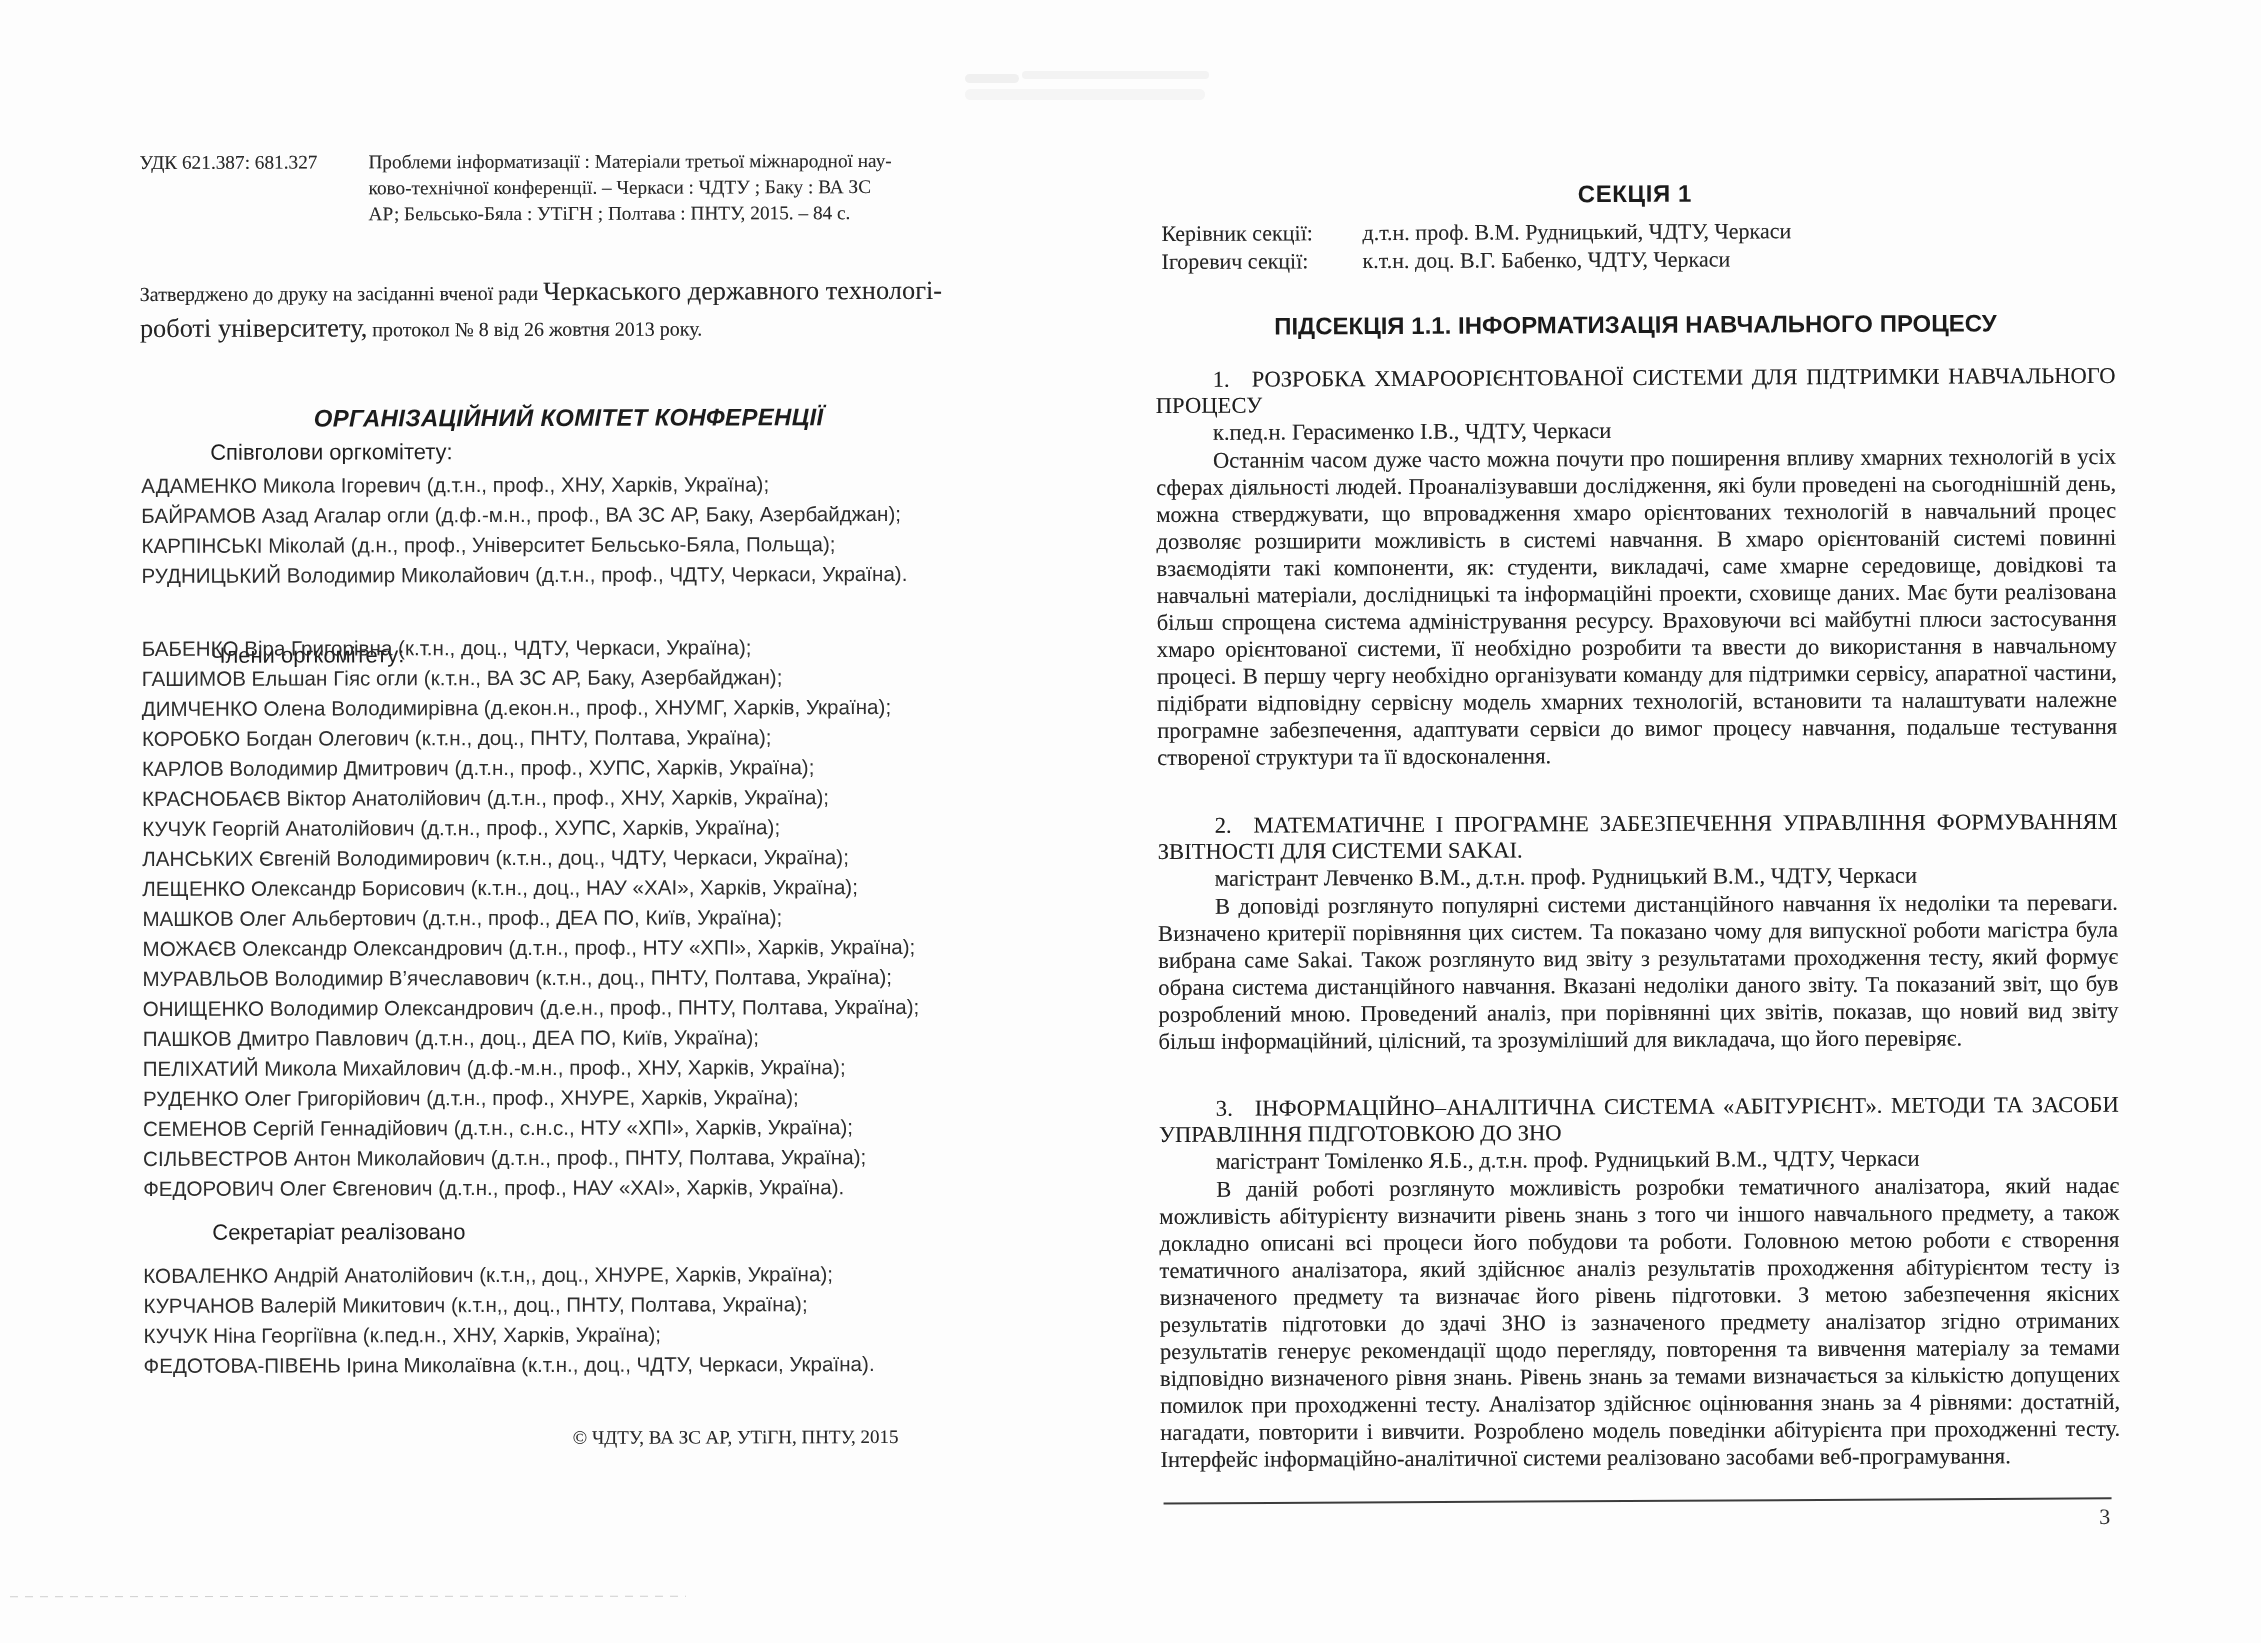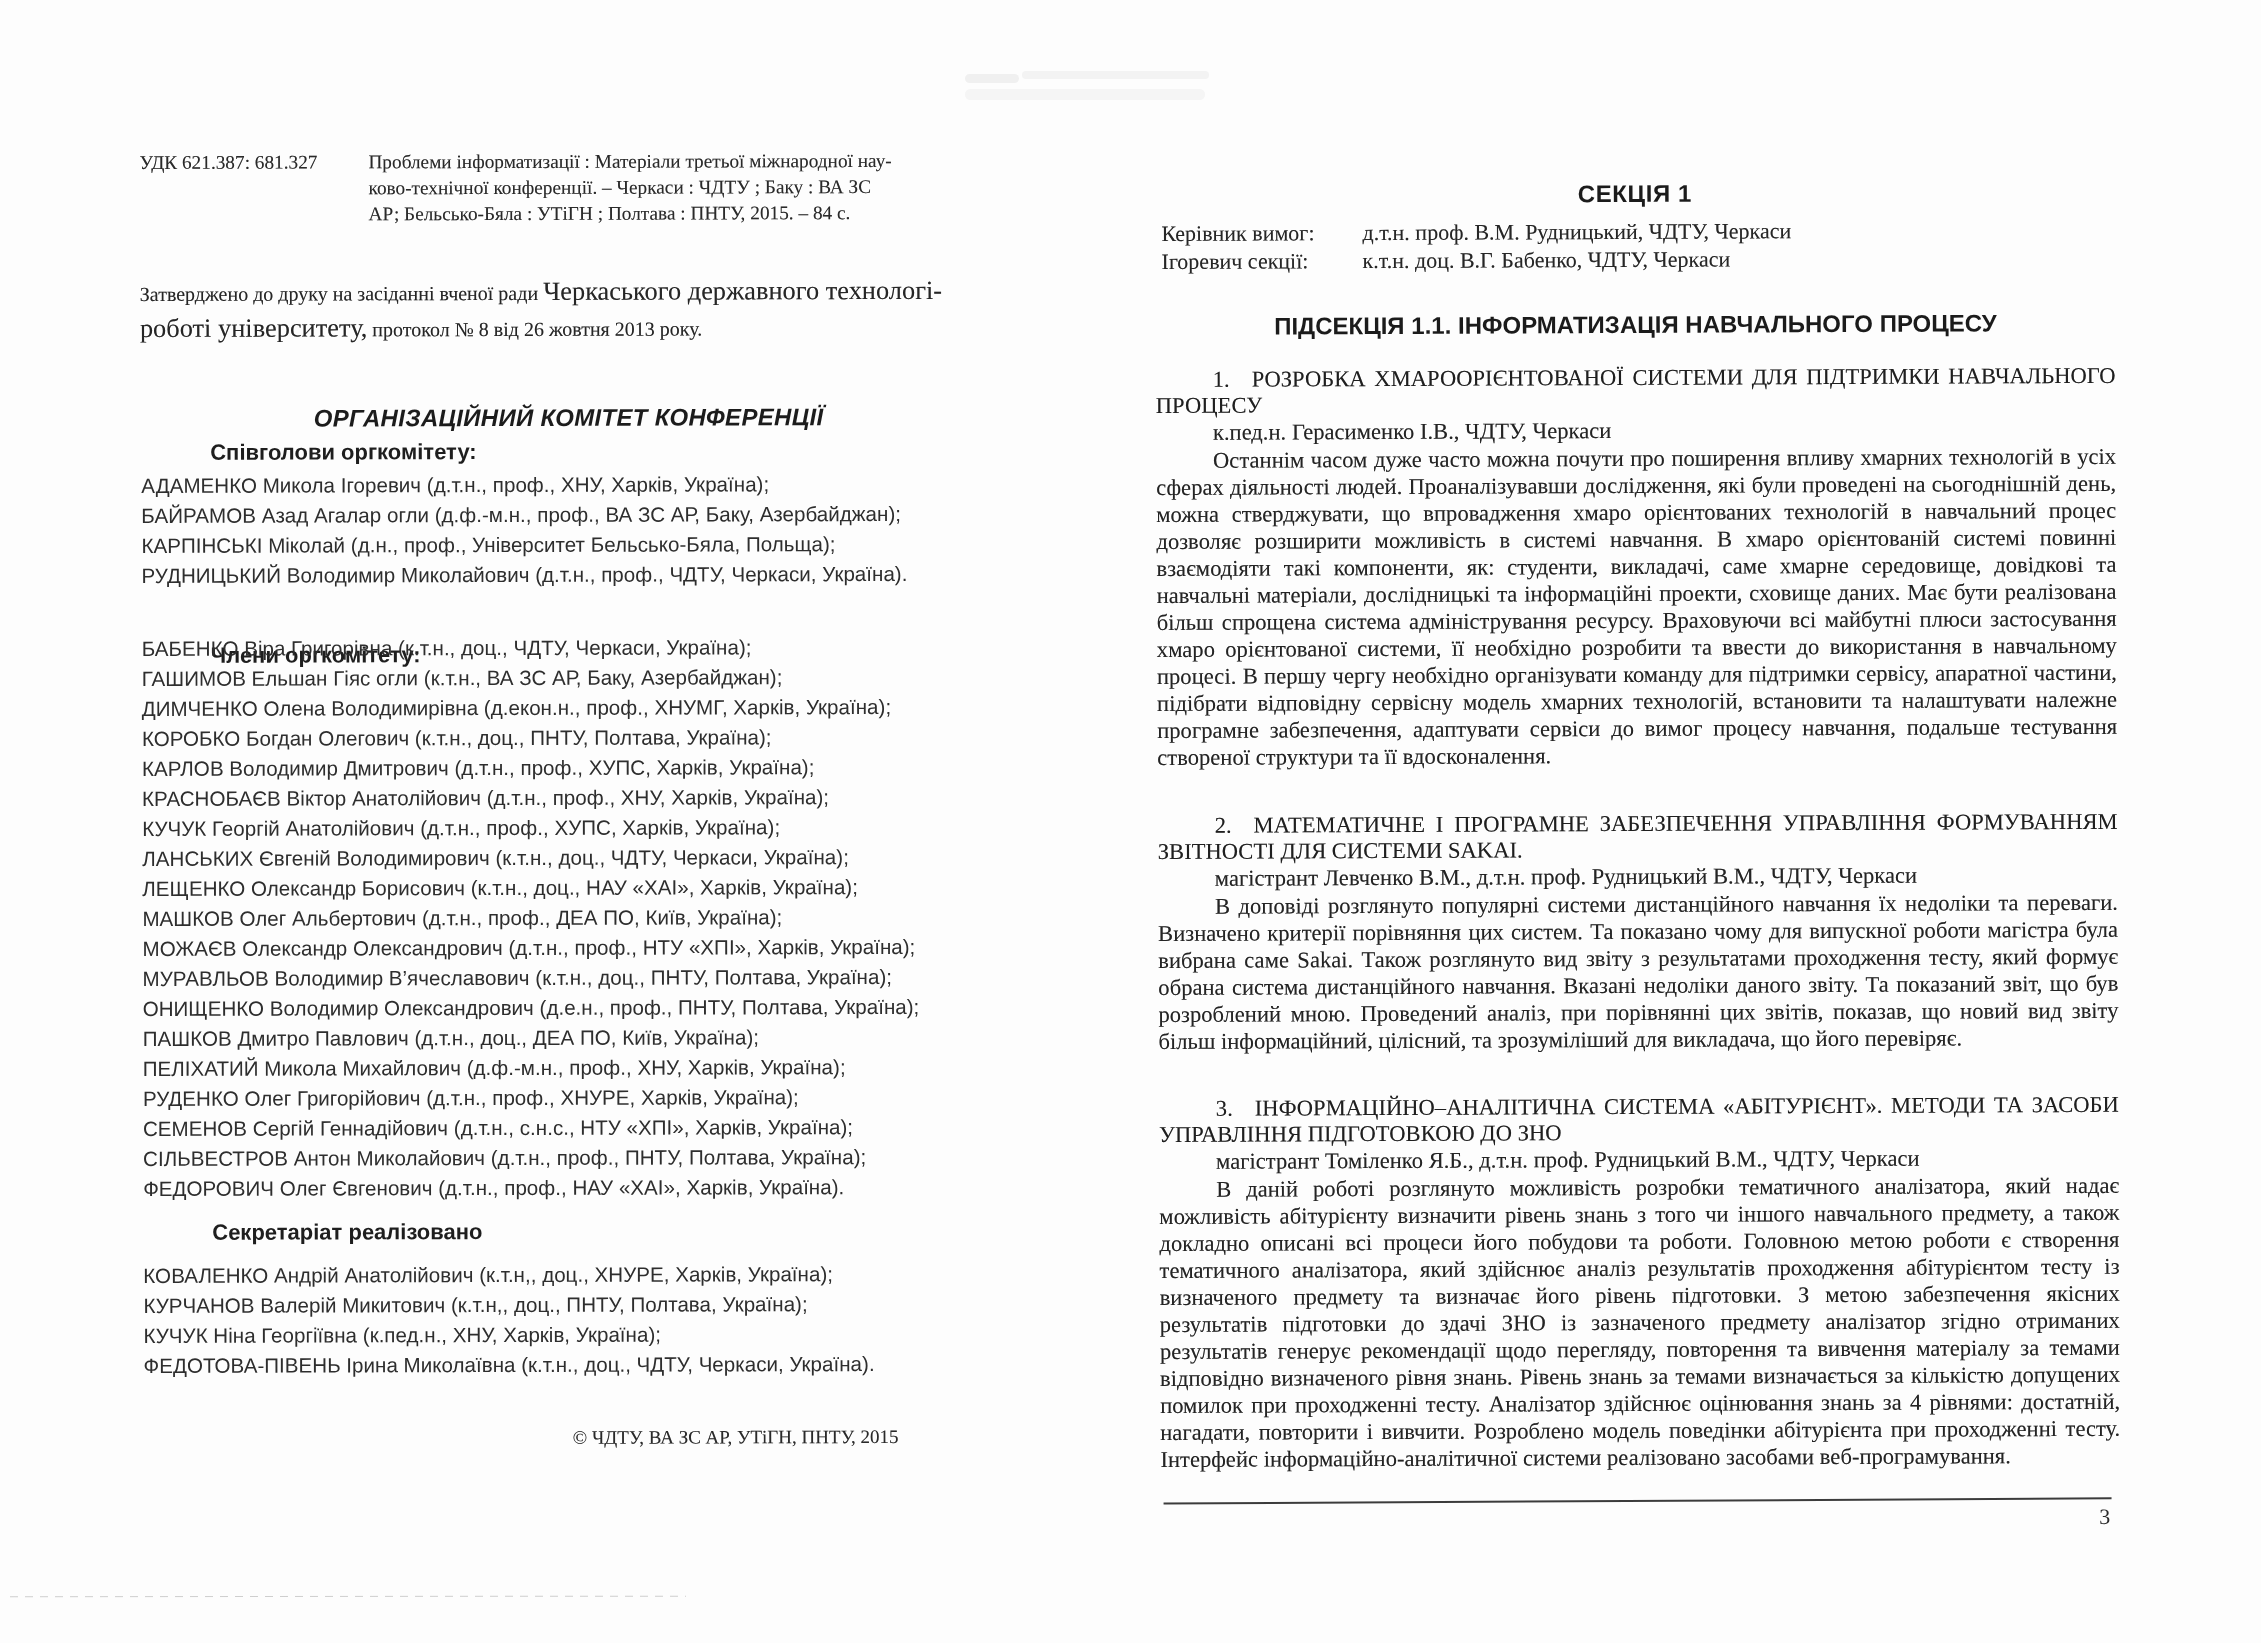--- a/index.html
+++ b/index.html
@@ -28,21 +28,21 @@
        font-family:"Liberation Serif", serif;line-height:30px;color:#262626;
        text-shadow:0 0 0.4px rgba(40,40,40,.35);}
   .approval .small{font-size:20px;}
   .approval .large{font-size:26.4px;}
 
   .committee-title{position:absolute;top:405px;left:0;width:100%;text-align:center;
        font-family:"Liberation Sans", sans-serif;font-style:italic;font-weight:bold;
        font-size:24px;color:#1c1c1c;letter-spacing:0.3px;}
 
   .group-heading{position:absolute;left:83px;
-       font-family:"Liberation Sans", sans-serif;font-weight:bold;font-size:22px;color:#1e1e1e;}
+       font-family:"Liberation Sans", sans-serif;font-weight:normal;font-size:22px;color:#1e1e1e;}
   #cochairs-heading{top:440px;}
   #members-heading{top:603px;margin-top:40px;}
   #secretariat-heading{top:1220px;}
 
   .person-list{position:absolute;left:14px;width:867px;
        font-family:"Liberation Sans", sans-serif;font-size:20.6px;line-height:30px;color:#2e2e2e;}
   #cochairs-list{top:471px;}
   #members-list{top:634px;}
   #secretariat-list{top:1261px;}
 
@@ -156,21 +156,21 @@
 
     <div class="copyright">© ЧДТУ, ВА ЗС АР, УТіГН, ПНТУ, 2015</div>
   </div>
 
   <div class="page" id="right-page">
 
     <div class="section-title">СЕКЦІЯ 1</div>
 
     <div class="officials">
       <div class="official-row">
-        <span class="official-label">Керівник вимог:</span>
+        <span class="official-label">Керівник секції:</span>
         <span>д.т.н. проф. В.М. Рудницький, ЧДТУ, Черкаси</span>
       </div>
       <div class="official-row">
         <span class="official-label">Ігоревич секції:</span>
         <span>к.т.н. доц. В.Г. Бабенко, ЧДТУ, Черкаси</span>
       </div>
     </div>
 
     <div class="subsection-title">ПІДСЕКЦІЯ 1.1. ІНФОРМАТИЗАЦІЯ НАВЧАЛЬНОГО ПРОЦЕСУ</div>
 

